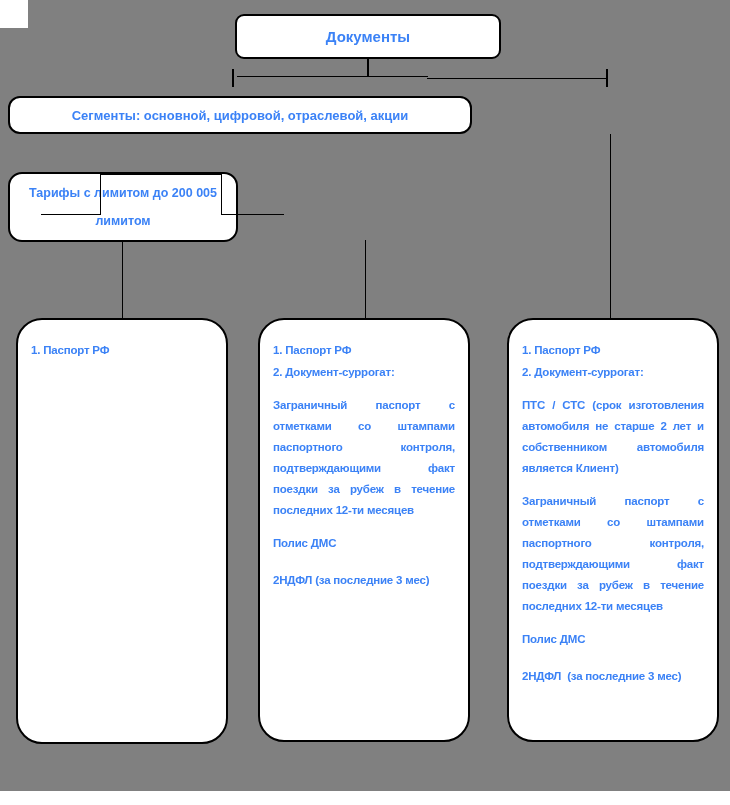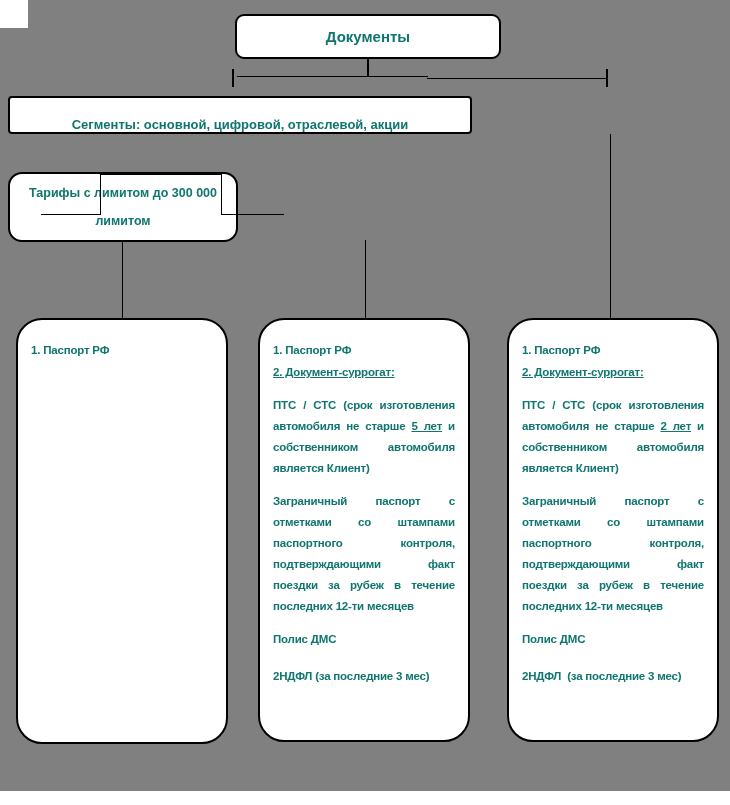--- a/index.html
+++ b/index.html
@@ -3,62 +3,62 @@
 <meta charset="utf-8">
 <style>
   html, body { margin:0; padding:0; }
   .canvas {
     position: relative;
     width: 730px;
     height: 805px;
     background: #808080;
     font-family: "Liberation Sans", "DejaVu Sans", sans-serif;
     font-weight: bold;
-    color: #0f766e;
+    color: #3b82f6;
     overflow: hidden;
   }
   .shape {
     position: absolute;
     background: #ffffff;
     border: 2px solid #000000;
     box-sizing: border-box;
     z-index: 1;
   }
   .center-box {
     display: flex;
     flex-direction: column;
     align-items: center;
     justify-content: center;
     text-align: center;
   }
   .line { position: absolute; background: #000000; z-index: 2; }
 
   #n-documents  { left:235px; top:14px;  width:266px; height:45px; border-radius:9px;  font-size:15px; }
-  #n-segments   { left:8px;   top:96px;  width:464px; height:38px; border-radius:4px; font-size:13px;justify-content:flex-end; }
+  #n-segments   { left:8px;   top:96px;  width:464px; height:38px; border-radius:12px; font-size:13px; }
   #n-premium    { left:500px; top:96px;  width:223px; height:38px; border-radius:12px; font-size:13px; }
   #n-tariff-low  { left:8px;   top:172px; width:230px; height:70px; border-radius:14px; font-size:12.5px; line-height:28px; }
   #n-tariff-high { left:255px; top:172px; width:217px; height:68px; border-radius:14px; font-size:12.5px; line-height:28px; }
 
   .bigbox {
     border-radius: 26px;
     padding: 20px 13px;
     font-size: 11.5px;
     line-height: 21px;
     text-align: justify;
     letter-spacing: -0.2px;
   }
   #b-docs-low     { left:16px;  top:318px; width:212px; height:426px; }
   #b-docs-mid     { left:258px; top:318px; width:212px; height:424px; }
   #b-docs-premium { left:507px; top:318px; width:212px; height:424px; }
 
   .bigbox p { margin:0; white-space:pre-wrap; }
   .bigbox p.gap-s  { margin-top:1px;  }
   .bigbox p.gap-m  { margin-top:12px; }
   .bigbox p.gap-l  { margin-top:16px; }
-  .u { text-decoration: underline; }
+  .u { }
 
   
   #c-doc-drop     { left:367px; top:57px;  width:2px;   height:20px; }
   #c-branch-left  { left:237px; top:76px;  width:191px; height:1px;  }
   #c-branch-right { left:427px; top:78px;  width:181px; height:1px;  }
   #c-tick-left    { left:232px; top:69px;  width:2px;   height:18px; }
   #c-tick-right   { left:606px; top:69px;  width:2px;   height:18px; }
   #c-premium-drop { left:610px; top:134px; width:1px;   height:184px;}
   #c-tlow-drop    { left:122px; top:242px; width:1px;   height:76px; }
   #c-thigh-drop   { left:365px; top:240px; width:1px;   height:78px; }
@@ -97,33 +97,32 @@
   <div class="shape center-box" id="n-documents">
     <div>Документы</div>
   </div>
 
   <div class="shape center-box" id="n-segments">
     <div>Сегменты: основной, цифровой, отраслевой, акции</div>
   </div>
 
 
   <div class="shape center-box" id="n-tariff-low">
-    <div>Тарифы  с лимитом до 300 000</div>
+    <div>Тарифы  с лимитом до 200 005</div>
     <div>лимитом</div>
   </div>
 
 
   <div class="shape bigbox" id="b-docs-low">
     <p>1. Паспорт РФ</p>
   </div>
 
   <div class="shape bigbox" id="b-docs-mid">
     <p>1. Паспорт РФ</p>
     <p class="gap-s"><span class="u">2. Документ-суррогат:</span></p>
-    <p class="gap-m"><span>ПТС / СТС (срок изготовления автомобиля не старше </span><span class="u">5 лет</span><span> и собственником автомобиля является Клиент)</span></p>
     <p class="gap-m">Заграничный паспорт с отметками со штампами паспортного контроля, подтверждающими факт поездки за рубеж в течение последних 12-ти месяцев</p>
     <p class="gap-m">Полис ДМС</p>
     <p class="gap-l">2НДФЛ (за последние 3 мес)</p>
   </div>
 
   <div class="shape bigbox" id="b-docs-premium">
     <p>1. Паспорт РФ</p>
     <p class="gap-s"><span class="u">2. Документ-суррогат:</span></p>
     <p class="gap-m"><span>ПТС / СТС (срок изготовления автомобиля не старше </span><span class="u">2 лет</span><span> и собственником автомобиля является Клиент)</span></p>
     <p class="gap-m">Заграничный паспорт с отметками со штампами паспортного контроля, подтверждающими факт поездки за рубеж в течение последних 12-ти месяцев</p>

